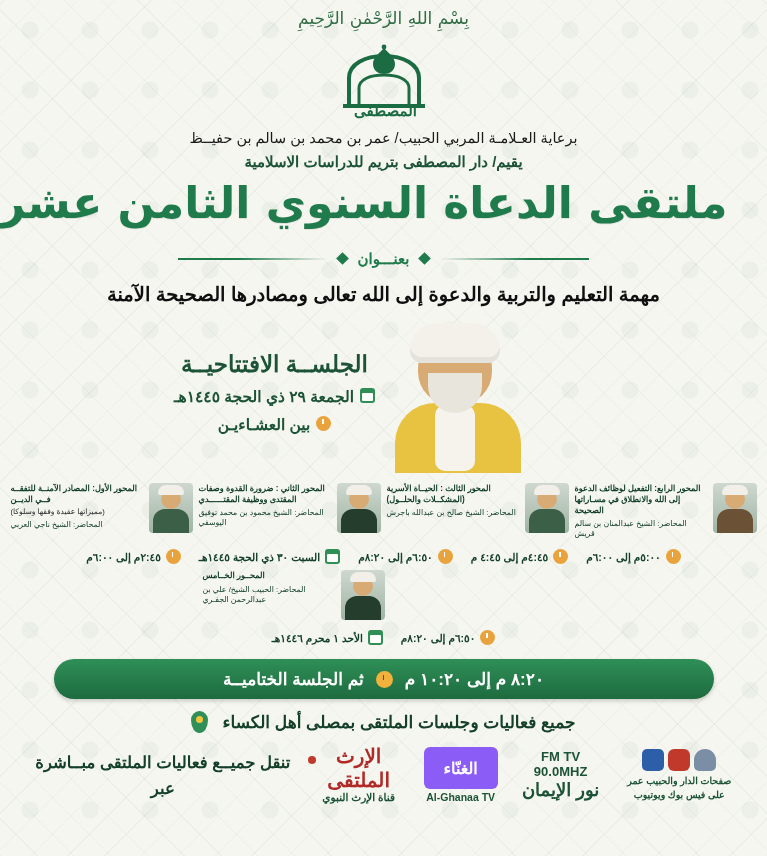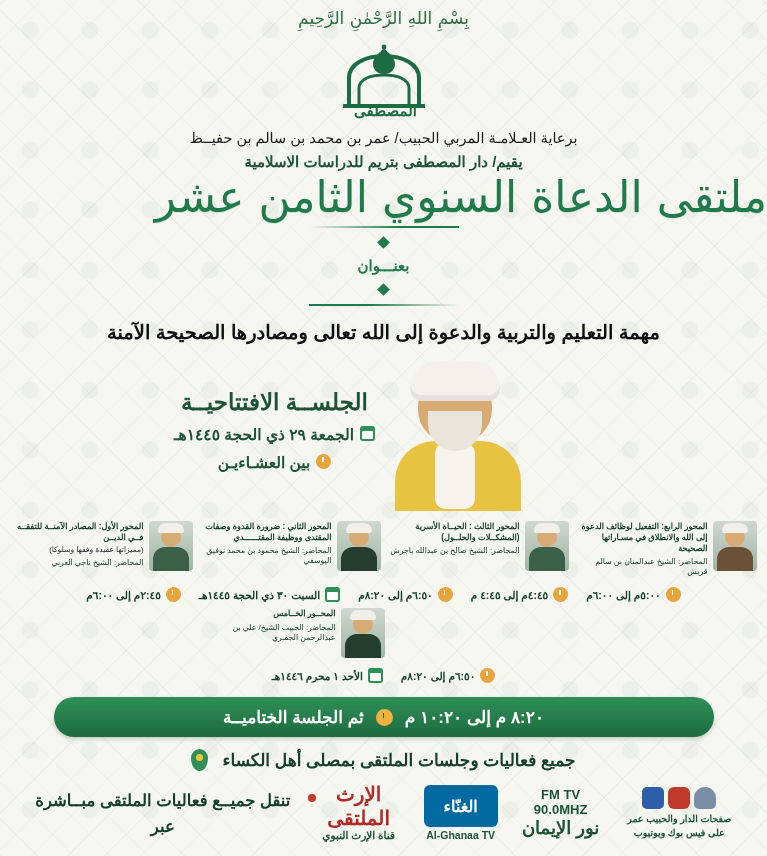--- a/index.html
+++ b/index.html
@@ -80,35 +80,35 @@
     letter-spacing: 0.2px;
   }
   .organizer {
     text-align: center;
     font-size: 15px;
     font-weight: bold;
     color: #1c5336;
     margin-top: 7px;
   }
   .main-title {
-    text-align: right;
+    text-align: left;
+    margin-top: 6px;
     font-family: "DejaVu Sans", sans-serif;
     font-size: 44px;
-    font-weight: normal;
+    font-weight: bold;
     color: #1f7a4c;
     line-height: 1.2;
     text-shadow: 0 1px 0 rgba(0,0,0,0.08);
   }
   .under-title-line {
     display: flex;
     align-items: center;
     justify-content: center;
     gap: 10px;
-    margin-top: 2px;
-    flex-direction: column;
+    margin-top: 20px;
   }
   .rule {
     height: 2px;
     width: 150px;
     background: linear-gradient(90deg, rgba(31,122,76,0) 0%, #1f7a4c 60%, #1f7a4c 100%);
   }
   .rule.flip { background: linear-gradient(270deg, rgba(31,122,76,0) 0%, #1f7a4c 60%, #1f7a4c 100%); }
   .label-bi-unwan {
     font-size: 15px;
     font-weight: bold;
@@ -266,21 +266,21 @@
     position: absolute;
     left: 4px; top: 26px;
     width: 36px; height: 26px;
     border-radius: 12px 12px 0 0;
     background: #3c5f47;
   }
   .axis-photo.dark .ph-body { background: #243d2c; }
   .axis-photo.brown .ph-body { background: #6b5136; }
   .axis-text {
     flex: 1 1 auto;
-    text-align: right;
+    text-align: left;
   }
   .axis-title {
     font-size: 8.2px;
     font-weight: bold;
     color: #14402a;
     line-height: 1.35;
   }
   .axis-sub {
     font-size: 7.6px;
     color: #2a2a2a;
@@ -400,21 +400,21 @@
     display: flex;
     align-items: center;
     justify-content: center;
     font-size: 20px;
     font-weight: bold;
     color: #1c5336;
   }
   .channel-mark.red { color: #b02b28; }
   .channel-mark.green-box {
     color: #fff;
-    background: #0369a1;
+    background: #8b5cf6;
     border-radius: 6px;
     font-size: 16px;
     width: 74px;
     margin: 0 auto;
   }
   .channel-name {
     font-size: 10.5px;
     color: #1c5336;
     font-weight: bold;
     margin-top: 2px;

